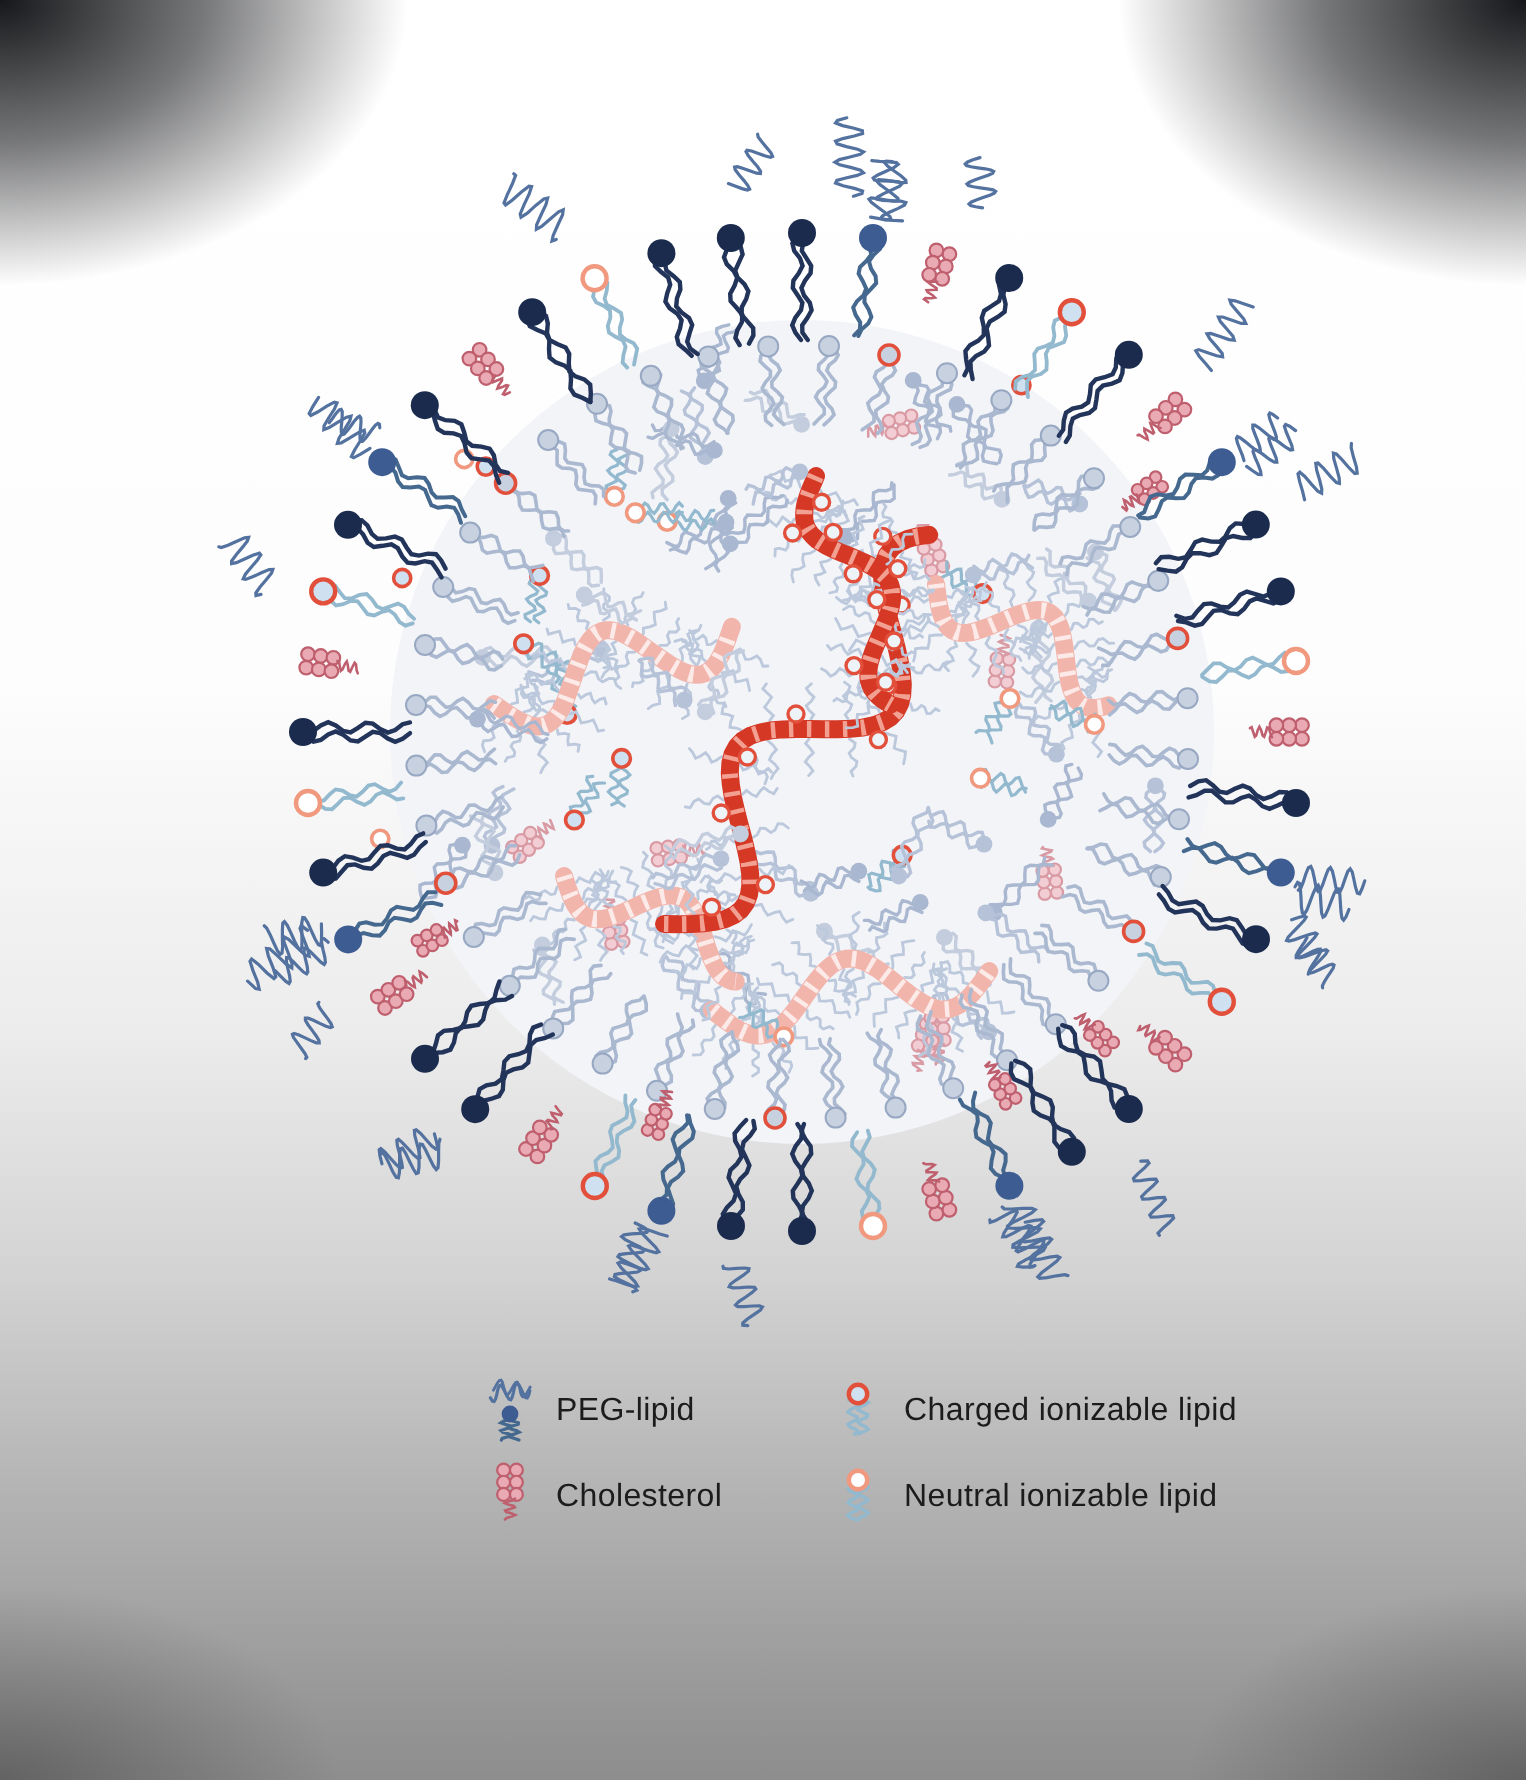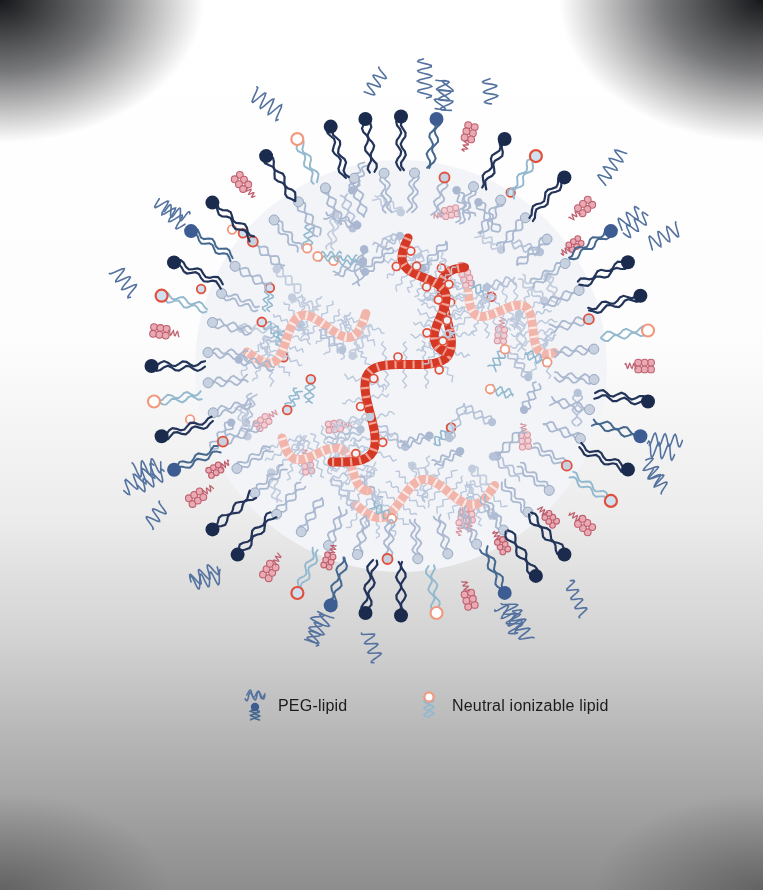--- a/index.html
+++ b/index.html
@@ -893,20 +893,40 @@
           <path d="M5.2,10.9L6.2,12.5L7.1,12.7L7.8,11.5L8.4,9.2L8.9,6.7L9.6,4.9L10.4,4.5L11.3,5.6L12.4,7.7L13.5,10.0L14.5,11.6L15.4,11.9L16.1,10.6L16.7,8.3L17.2,5.8L17.9,4.0L18.7,3.6L19.6,4.7L20.7,6.8L21.8,9.2L22.8,10.8L23.6,11.0L24.3,9.7L24.9,7.4" fill="none" stroke="#54729f" stroke-width="1.6" stroke-linecap="round"></path>
           <path d="M6.7,7.1L7.7,5.3L8.7,3.5L9.7,2.2L10.5,2.0L11.1,2.8L11.6,4.5L12.1,6.6L12.6,8.4L13.2,9.4L14.0,9.2L14.9,8.1L15.9,6.3L16.9,4.5L17.8,3.3L18.6,3.1L19.2,4.1L19.8,5.8L20.2,7.9L20.7,9.6L21.4,10.5L22.2,10.3L23.1,9.1L24.1,7.3L25.1,5.5" fill="none" stroke="#54729f" stroke-width="1.4" stroke-linecap="round"></path>
           <path d="M15.6,21.0L14.4,21.8L11.6,22.6L10.4,23.4L12.4,24.1L15.1,24.9L15.2,25.7L12.7,26.5L10.5,27.3L11.4,28.1L14.2,28.9L15.6,29.6L13.8,30.4L11.1,31.2L10.7,32.0" fill="none" stroke="#45688f" stroke-width="1.6" stroke-linecap="round"></path>
           <path d="M15.4,21.0L14.5,21.8L16.6,22.6L19.2,23.4L19.1,24.1L16.5,24.9L14.4,25.7L15.5,26.5L18.4,27.3L19.6,28.1L17.6,28.9L14.9,29.6L14.8,30.4L17.3,31.2L19.5,32.0" fill="none" stroke="#45688f" stroke-width="1.6" stroke-linecap="round"></path>
           <circle cx="15" cy="19" r="4.2" fill="#3d5c92"></circle>
         </svg>
       <span class="llabel">PEG-lipid</span>
     </div>
     <div class="legend-item">
       <svg class="licon" viewBox="0 0 30 36">
+          <path d="M10.4,12.0L13.1,13.2L15.1,14.4L13.9,15.6L11.0,16.9L10.0,18.1L12.0,19.3L14.6,20.5L14.7,21.7L12.1,22.9L10.0,24.1L10.9,25.4L13.8,26.6L15.1,27.8L13.2,29.0" fill="none" stroke="#93b9cf" stroke-width="1.7" stroke-linecap="round"></path>
+          <path d="M18.4,12.0L20.1,13.2L18.6,14.4L15.8,15.6L15.0,16.9L17.3,18.1L19.8,19.3L19.5,20.5L16.8,21.7L14.9,22.9L16.2,24.1L19.0,25.4L20.0,26.6L18.0,27.8L15.3,29.0" fill="none" stroke="#93b9cf" stroke-width="1.7" stroke-linecap="round"></path>
+          <circle cx="15" cy="9" r="4.6" fill="#cfe0f0" stroke="#e2503c" stroke-width="2.2"></circle>
+        </svg>
+      <span class="llabel">Charged ionizable lipid</span>
+    </div>
+    <div class="legend-item">
+      <svg class="licon" viewBox="0 0 30 36">
+          <circle cx="18.2" cy="4.0" r="3.23" fill="#e9aab4" stroke="#bf5f6e" stroke-width="1.1"></circle>
+          <circle cx="11.8" cy="4.0" r="3.23" fill="#e9aab4" stroke="#bf5f6e" stroke-width="1.1"></circle>
+          <circle cx="18.2" cy="10.1" r="3.23" fill="#e9aab4" stroke="#bf5f6e" stroke-width="1.1"></circle>
+          <circle cx="11.8" cy="10.1" r="3.23" fill="#e9aab4" stroke="#bf5f6e" stroke-width="1.1"></circle>
+          <circle cx="18.2" cy="16.2" r="3.23" fill="#e9aab4" stroke="#bf5f6e" stroke-width="1.1"></circle>
+          <circle cx="11.8" cy="16.2" r="3.23" fill="#e9aab4" stroke="#bf5f6e" stroke-width="1.1"></circle>
+          <path d="M17.5,18.3L16.7,19.0L13.9,19.7L12.4,20.5L14.1,21.2L16.9,22.0L17.4,22.7L15.0,23.5L12.6,24.2L13.1,25.0L15.9,25.7L17.6,26.5L16.1,27.2L13.3,28.0L12.5,28.7" fill="none" stroke="#bf5f6e" stroke-width="1.3" stroke-linecap="round"></path>
+        </svg>
+      <span class="llabel">Cholesterol</span>
+    </div>
+    <div class="legend-item">
+      <svg class="licon" viewBox="0 0 30 36">
           <path d="M12.4,12.0L10.1,13.2L10.7,14.4L13.5,15.6L15.1,16.9L13.6,18.1L10.7,19.3L10.1,20.5L12.3,21.7L14.8,22.9L14.5,24.1L11.7,25.4L9.9,26.6L11.2,27.8L14.1,29.0" fill="none" stroke="#93b9cf" stroke-width="1.7" stroke-linecap="round"></path>
           <path d="M19.9,12.0L19.4,13.2L16.6,14.4L14.9,15.6L16.4,16.9L19.2,18.1L20.0,19.3L17.7,20.5L15.2,21.7L15.5,22.9L18.2,24.1L20.1,25.4L18.8,26.6L15.9,27.8L15.0,29.0" fill="none" stroke="#93b9cf" stroke-width="1.7" stroke-linecap="round"></path>
           <circle cx="15" cy="9" r="4.6" fill="#ffffff" stroke="#f0997f" stroke-width="2.2"></circle>
         </svg>
       <span class="llabel">Neutral ionizable lipid</span>
     </div>
   </div>
 
   <div class="vig tl"></div>
   <div class="vig tr"></div>

